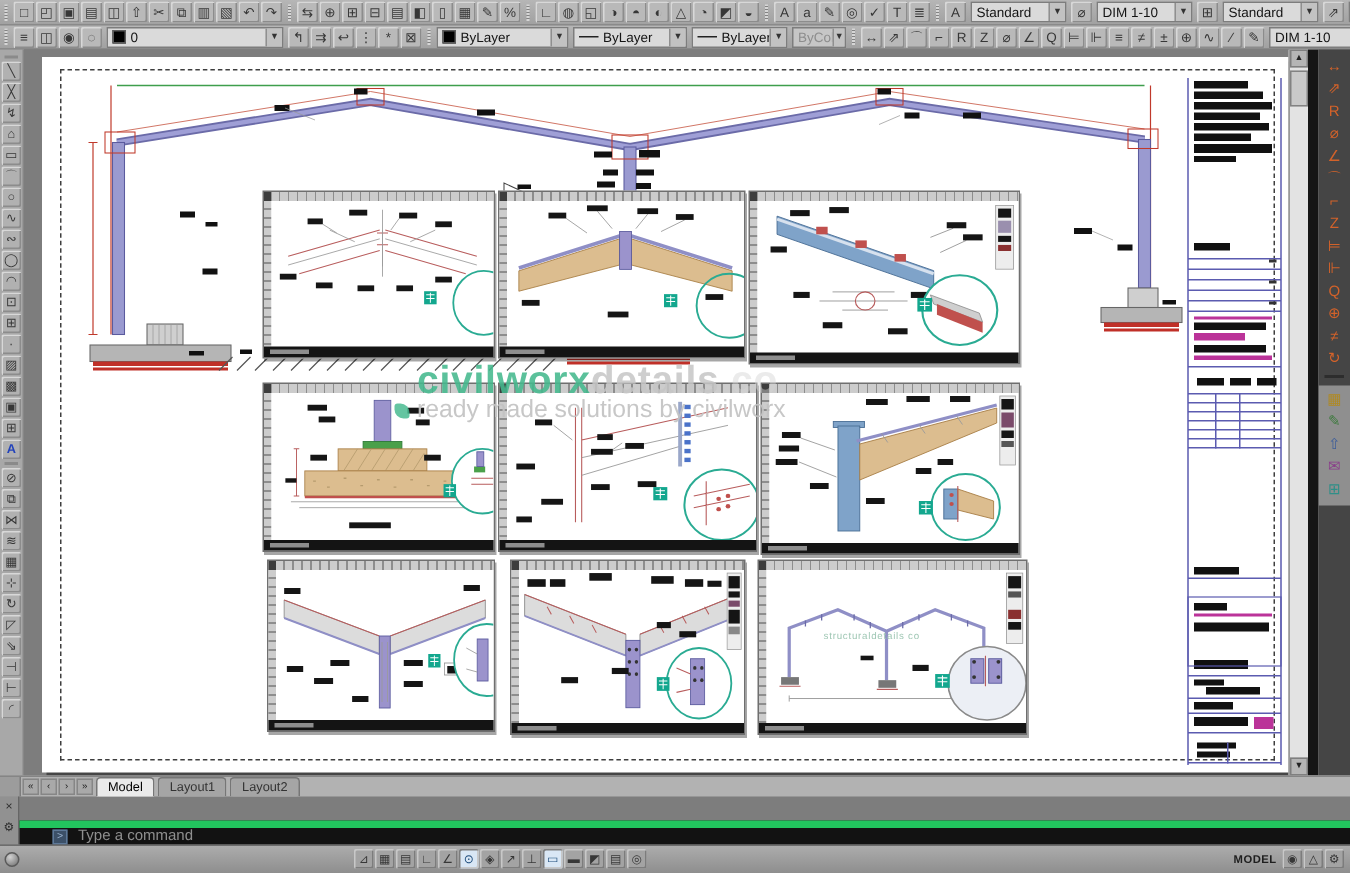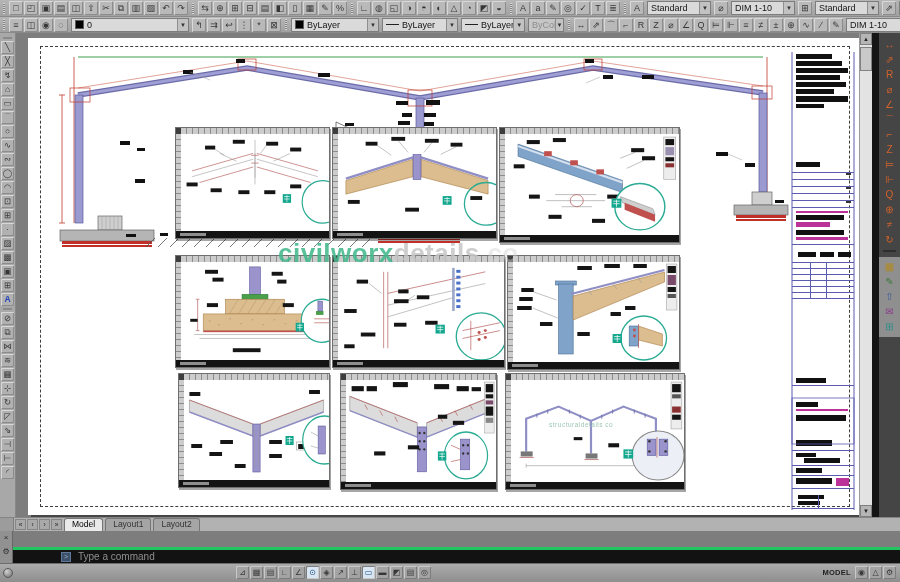--- a/index.html
+++ b/index.html
@@ -91,22 +91,22 @@
   .tab{padding:0 7px;height:12px;line-height:11px;border:1px solid #767676;border-bottom:none;background:#a5a5a5;
        color:#333;margin-left:2px;border-radius:3px 3px 0 0;flex:0 0 auto;}
   .tab.active{background:#eaeaea;color:#000;}
 
   
   #cmdgutter{position:absolute;left:0;top:531px;width:13px;height:32px;background:#919191;border-right:1px solid #666;
              box-sizing:border-box;display:flex;flex-direction:column;align-items:center;gap:3px;padding-top:1px;}
   #cmdgutter span{width:11px;height:11px;line-height:11px;text-align:center;font-size:8px;color:#2e2e2e;}
   #cmd1{position:absolute;left:13px;top:531px;width:887px;height:16px;background:#030303;color:#d9d9d9;
         font-size:10px;line-height:16px;padding-left:22px;box-sizing:border-box;}
-  #cmd2{position:absolute;left:13px;top:547px;width:887px;height:16px;background:#121212;border-top:3px solid #22c55e;
-        display:flex;align-items:center;color:#8f8f8f;font-size:10px;box-sizing:border-box;padding-left:26px;}
+  #cmd2{position:absolute;left:13px;top:547px;width:887px;height:16px;background:#121212;border-top:5px solid #22c55e;
+        display:flex;align-items:center;color:#8f8f8f;font-size:10px;box-sizing:border-box;}
   #cmd2 .cmdicon{width:10px;height:10px;background:#3c5068;border:1px solid #5d7898;margin:0 7px 0 22px;
                  box-sizing:border-box;color:#9db6d2;font-size:7px;line-height:8px;text-align:center;flex:0 0 auto;}
 
   
   #status{position:absolute;left:0;top:563px;width:900px;height:19px;background:linear-gradient(#acacac,#8e8e8e);
           border-top:1px solid #6d6d6d;box-sizing:border-box;}
   #knob{position:absolute;left:3px;top:4px;width:10px;height:10px;border-radius:50%;
         background:radial-gradient(circle at 35% 30%,#d2d2d2,#6c6c6c);border:1px solid #5a5a5a;box-sizing:border-box;}
   #toggles{position:absolute;left:236px;top:2px;display:flex;gap:1px;}
   #toggles .ticon{width:13px;height:13px;line-height:13px;font-size:8px;background:#a3a3a3;
@@ -829,20 +829,24 @@
           </svg>
         </div>
         <div class="pfoot" data-name="panel-status-strip">
             <i></i>
           </div>
       </div>
 
       <div id="wm1" data-name="watermark-line1">
         <span class="a" data-name="watermark-brand-strong">civilworx</span><span class="b" data-name="watermark-brand-light">details</span> <span class="c" data-name="watermark-brand-faint">co</span>
       </div>
+      <div id="wm2" data-name="watermark-line2">
+        <span class="leaf" data-name="watermark-leaf-icon"></span>
+        <span data-name="watermark-tagline">ready made solutions by civilworx</span>
+      </div>
     </div>
 
     <div id="vscroll" data-name="vertical-scrollbar">
       <span class="sbtn" style="top:0" data-name="scroll-up-icon">▲</span>
       <span class="thumb" data-name="scrollbar-thumb"></span>
       <span class="sbtn" style="bottom:0" data-name="scroll-down-icon">▼</span>
     </div>
     <div id="band" data-name="toolbar-dock-separator"></div>
   </div>
 

